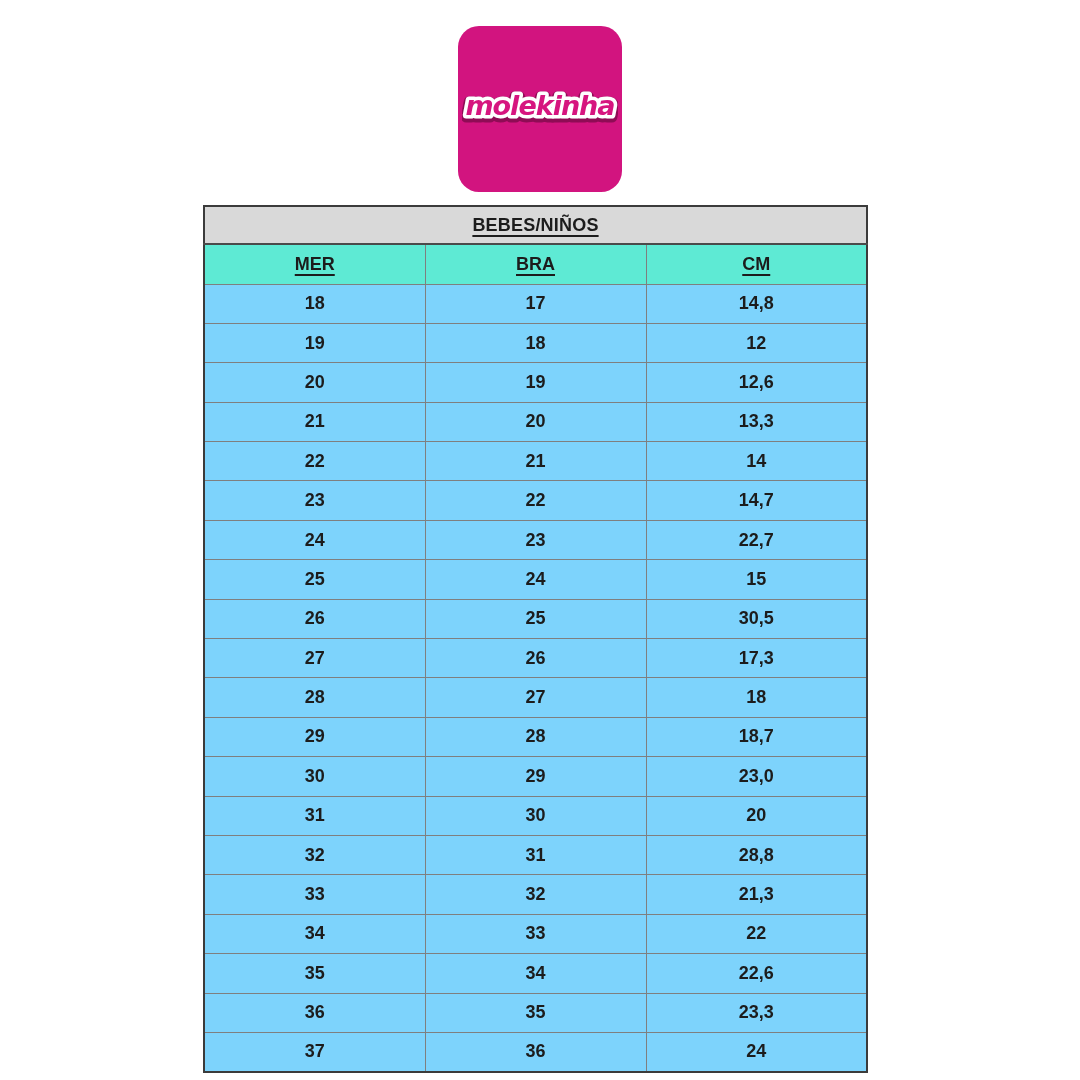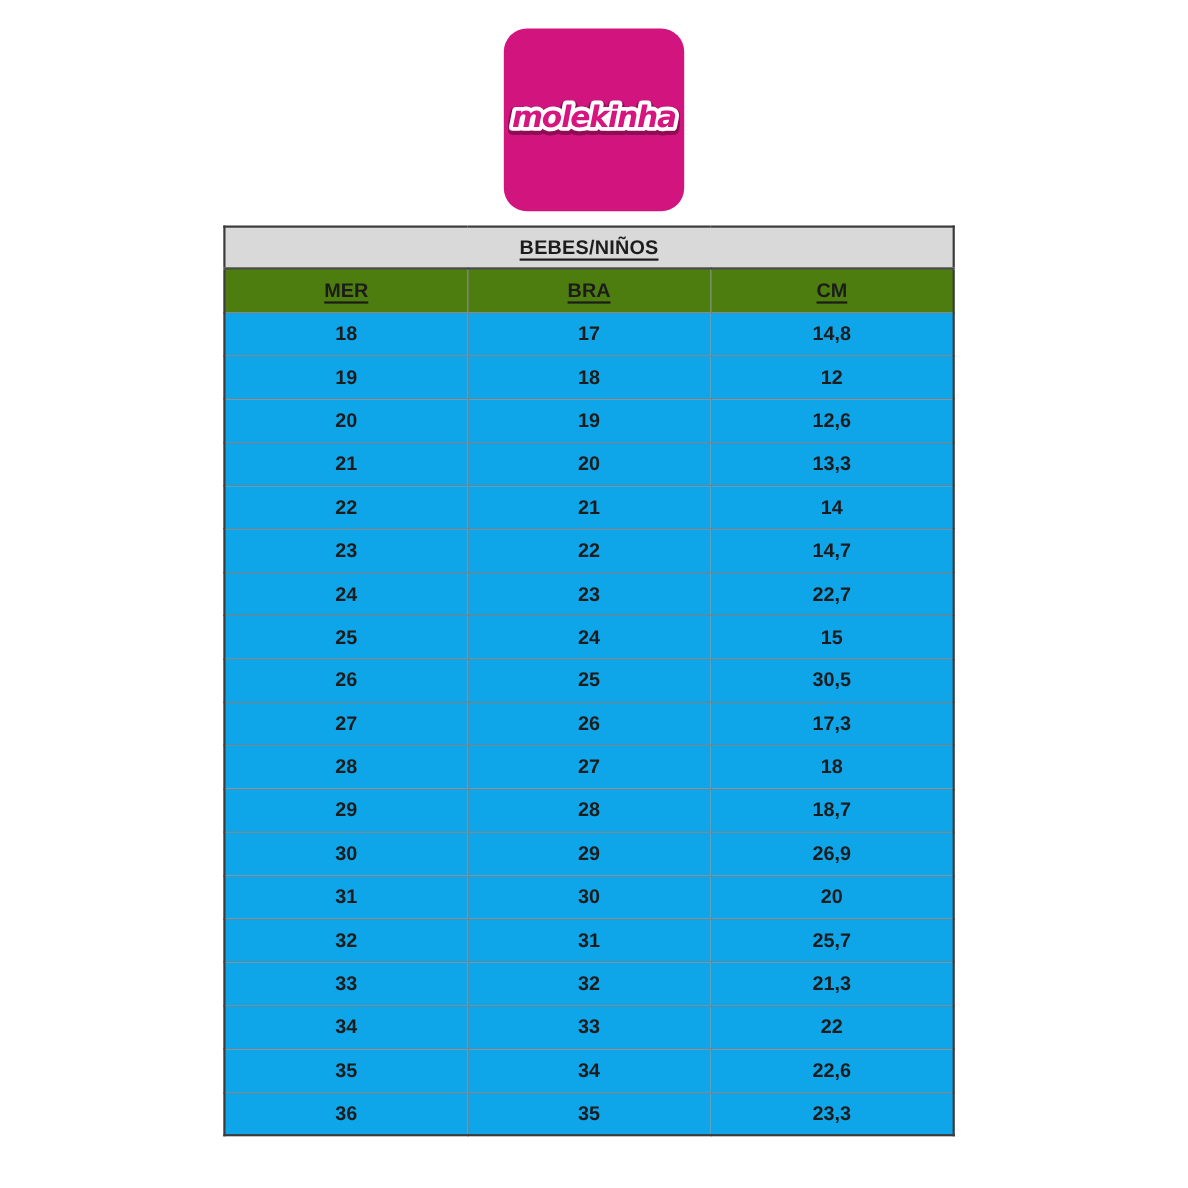--- a/index.html
+++ b/index.html
@@ -58,29 +58,29 @@
   tr.title-row th {
     height: 38px;
     background: #d9d9d9;
     border-bottom: 2px solid #4a4a4a;
     font-size: 18px;
     letter-spacing: 0.2px;
     margin-top: 19px;
   }
   tr.cols-row th {
     height: 40px;
-    background: #4d7c0f;
+    background: #5eead4;
   }
   .u {
     text-decoration: underline;
     text-decoration-thickness: 2px;
     text-underline-offset: 4px;
   }
   tbody tr { height: 39.4px; }
-  tbody td { background: #0ea5e9; }
+  tbody td { background: #7dd3fc; }
 </style>
 </head>
 <body>
 
 <div class="canvas">
 
   <div class="logo-box">
     <svg class="logo-svg" width="156" height="64" viewBox="0 0 156 64">
       <text class="logo-text" x="78" y="38" text-anchor="middle" font-size="27" fill="#8f0c55" stroke="#8f0c55" stroke-width="11" stroke-linejoin="round" paint-order="stroke" transform="translate(0,2)">molekinha</text>
       <text class="logo-text" x="78" y="38" text-anchor="middle" font-size="27" fill="#ffffff" stroke="#ffffff" stroke-width="7" stroke-linejoin="round" paint-order="stroke">molekinha</text>
@@ -164,31 +164,31 @@
           <td>18</td>
         </tr>
         <tr>
           <td>29</td>
           <td>28</td>
           <td>18,7</td>
         </tr>
         <tr>
           <td>30</td>
           <td>29</td>
-          <td>26,9</td>
+          <td>23,0</td>
         </tr>
         <tr>
           <td>31</td>
           <td>30</td>
           <td>20</td>
         </tr>
         <tr>
           <td>32</td>
           <td>31</td>
-          <td>25,7</td>
+          <td>28,8</td>
         </tr>
         <tr>
           <td>33</td>
           <td>32</td>
           <td>21,3</td>
         </tr>
         <tr>
           <td>34</td>
           <td>33</td>
           <td>22</td>
@@ -196,16 +196,21 @@
         <tr>
           <td>35</td>
           <td>34</td>
           <td>22,6</td>
         </tr>
         <tr>
           <td>36</td>
           <td>35</td>
           <td>23,3</td>
         </tr>
+        <tr>
+          <td>37</td>
+          <td>36</td>
+          <td>24</td>
+        </tr>
       </tbody>
   </table>
 
 </div>
 
 </body></html>

